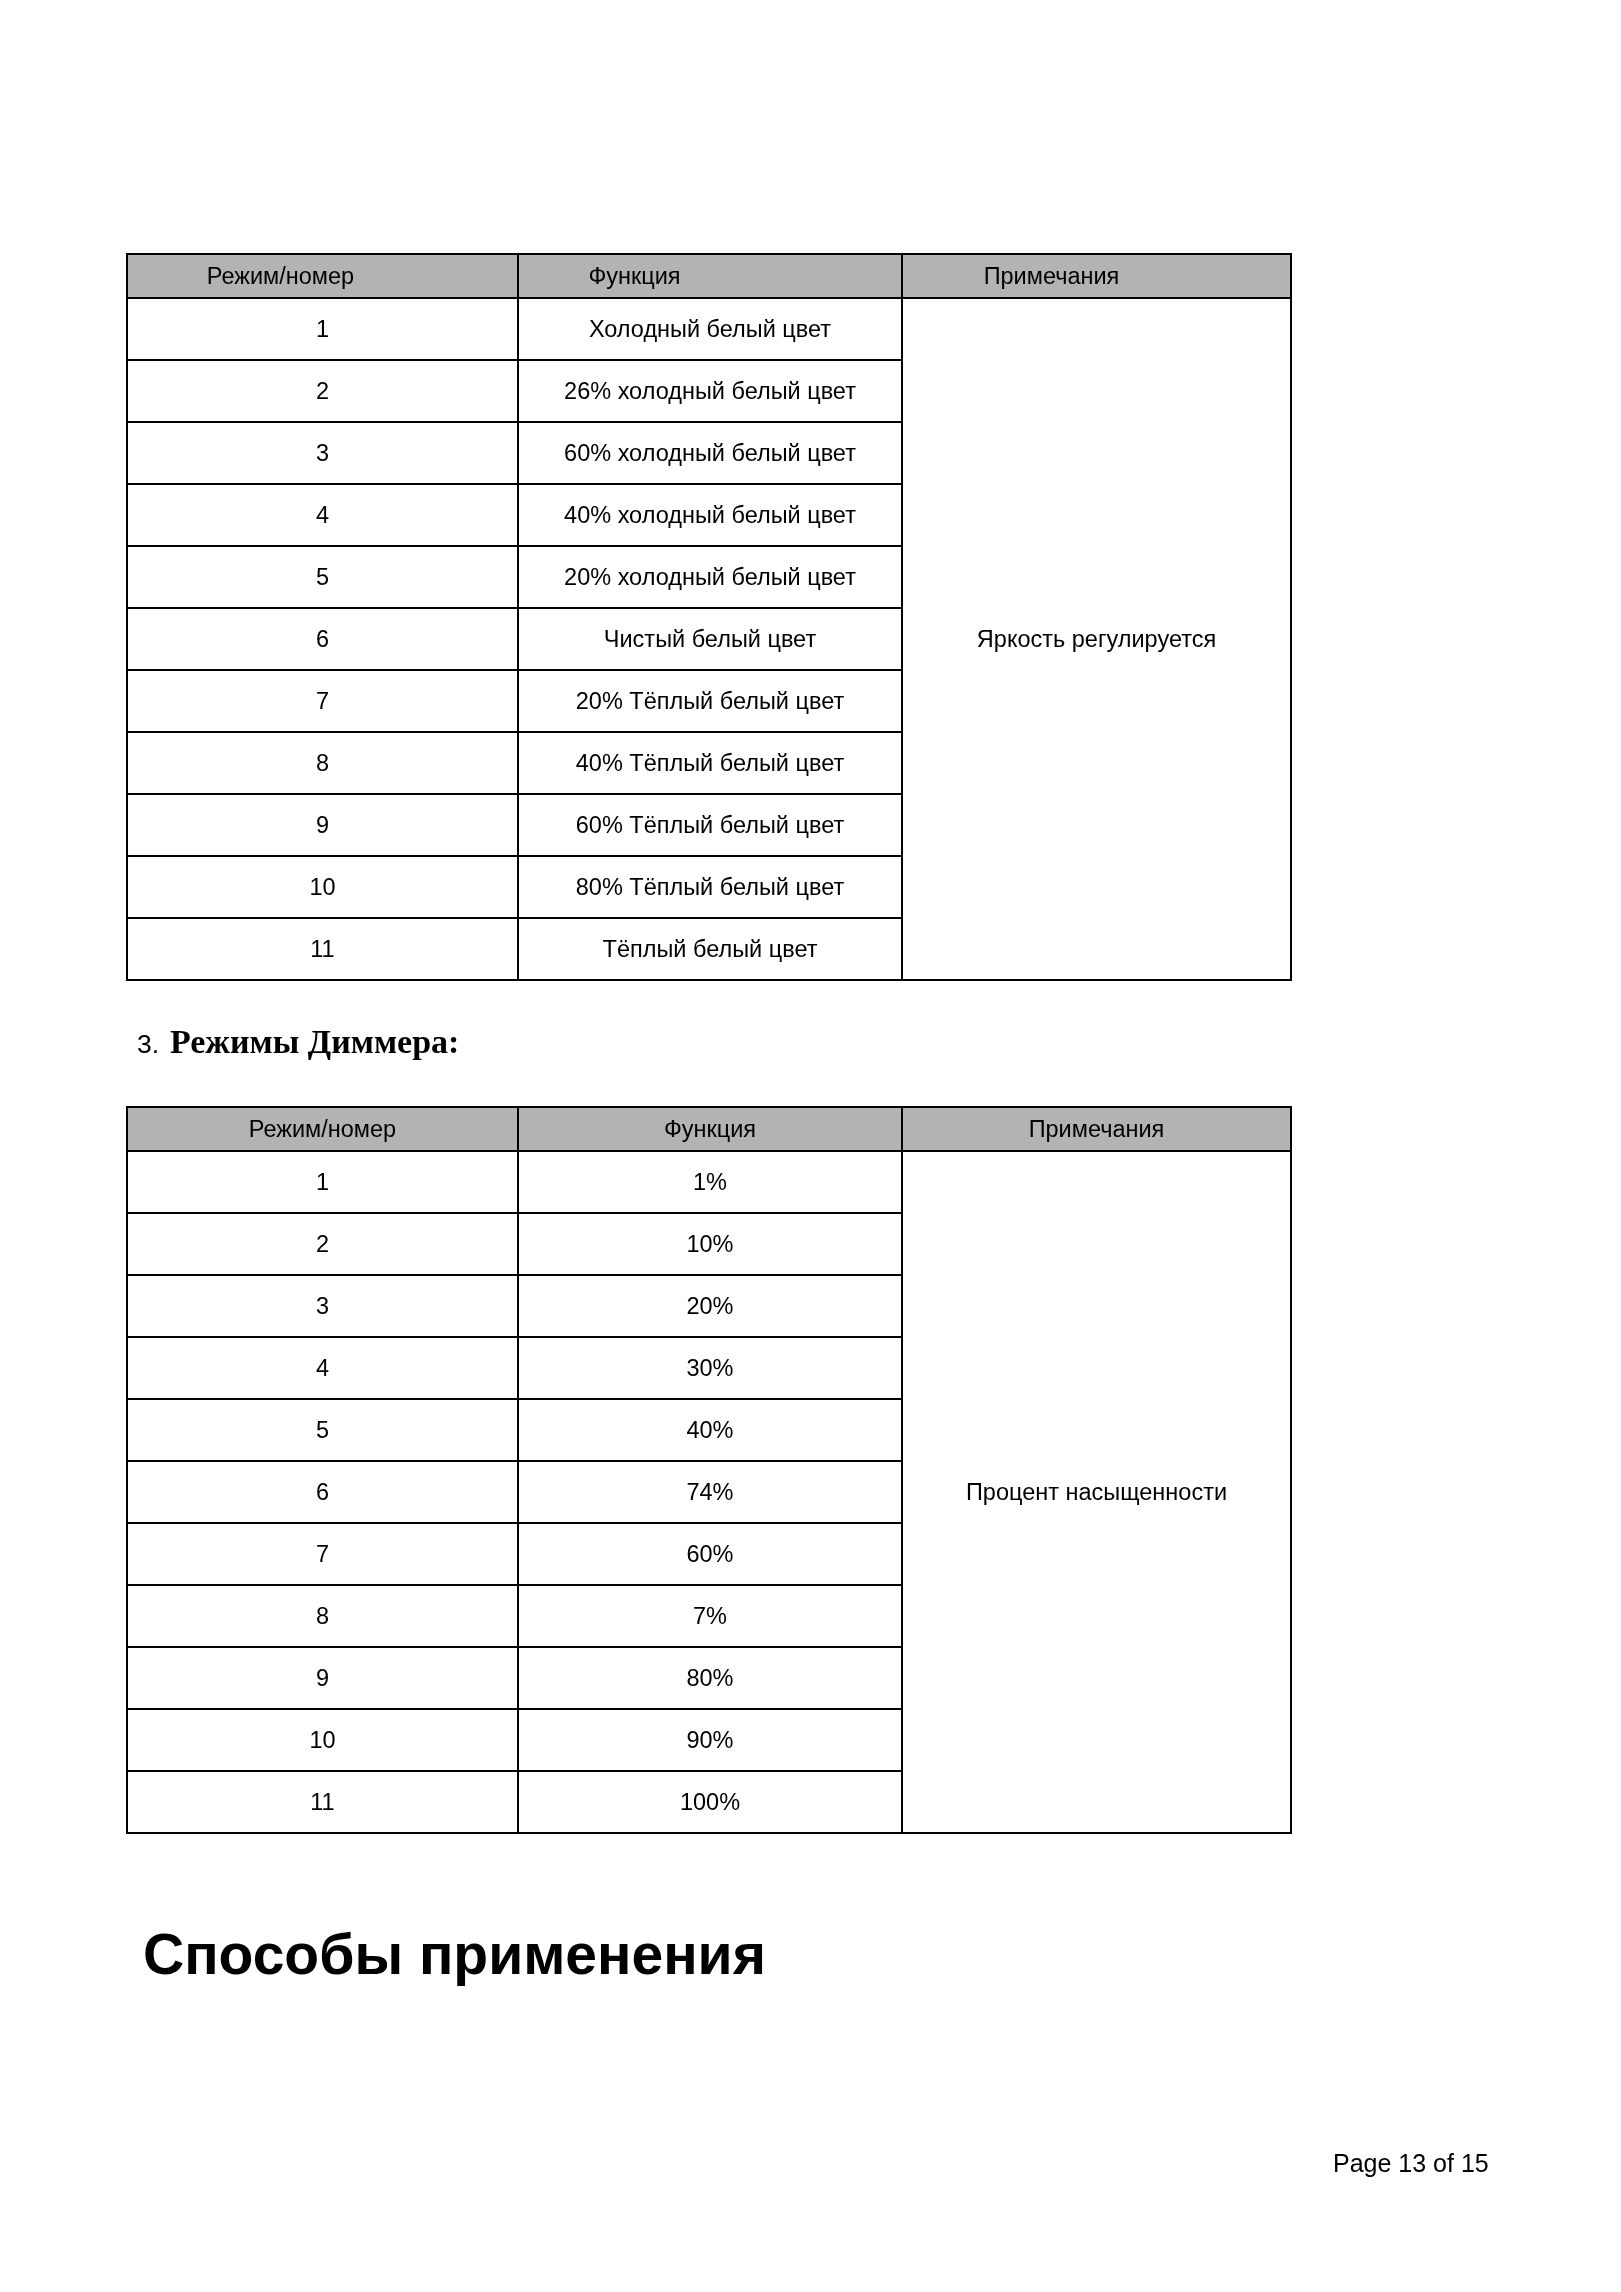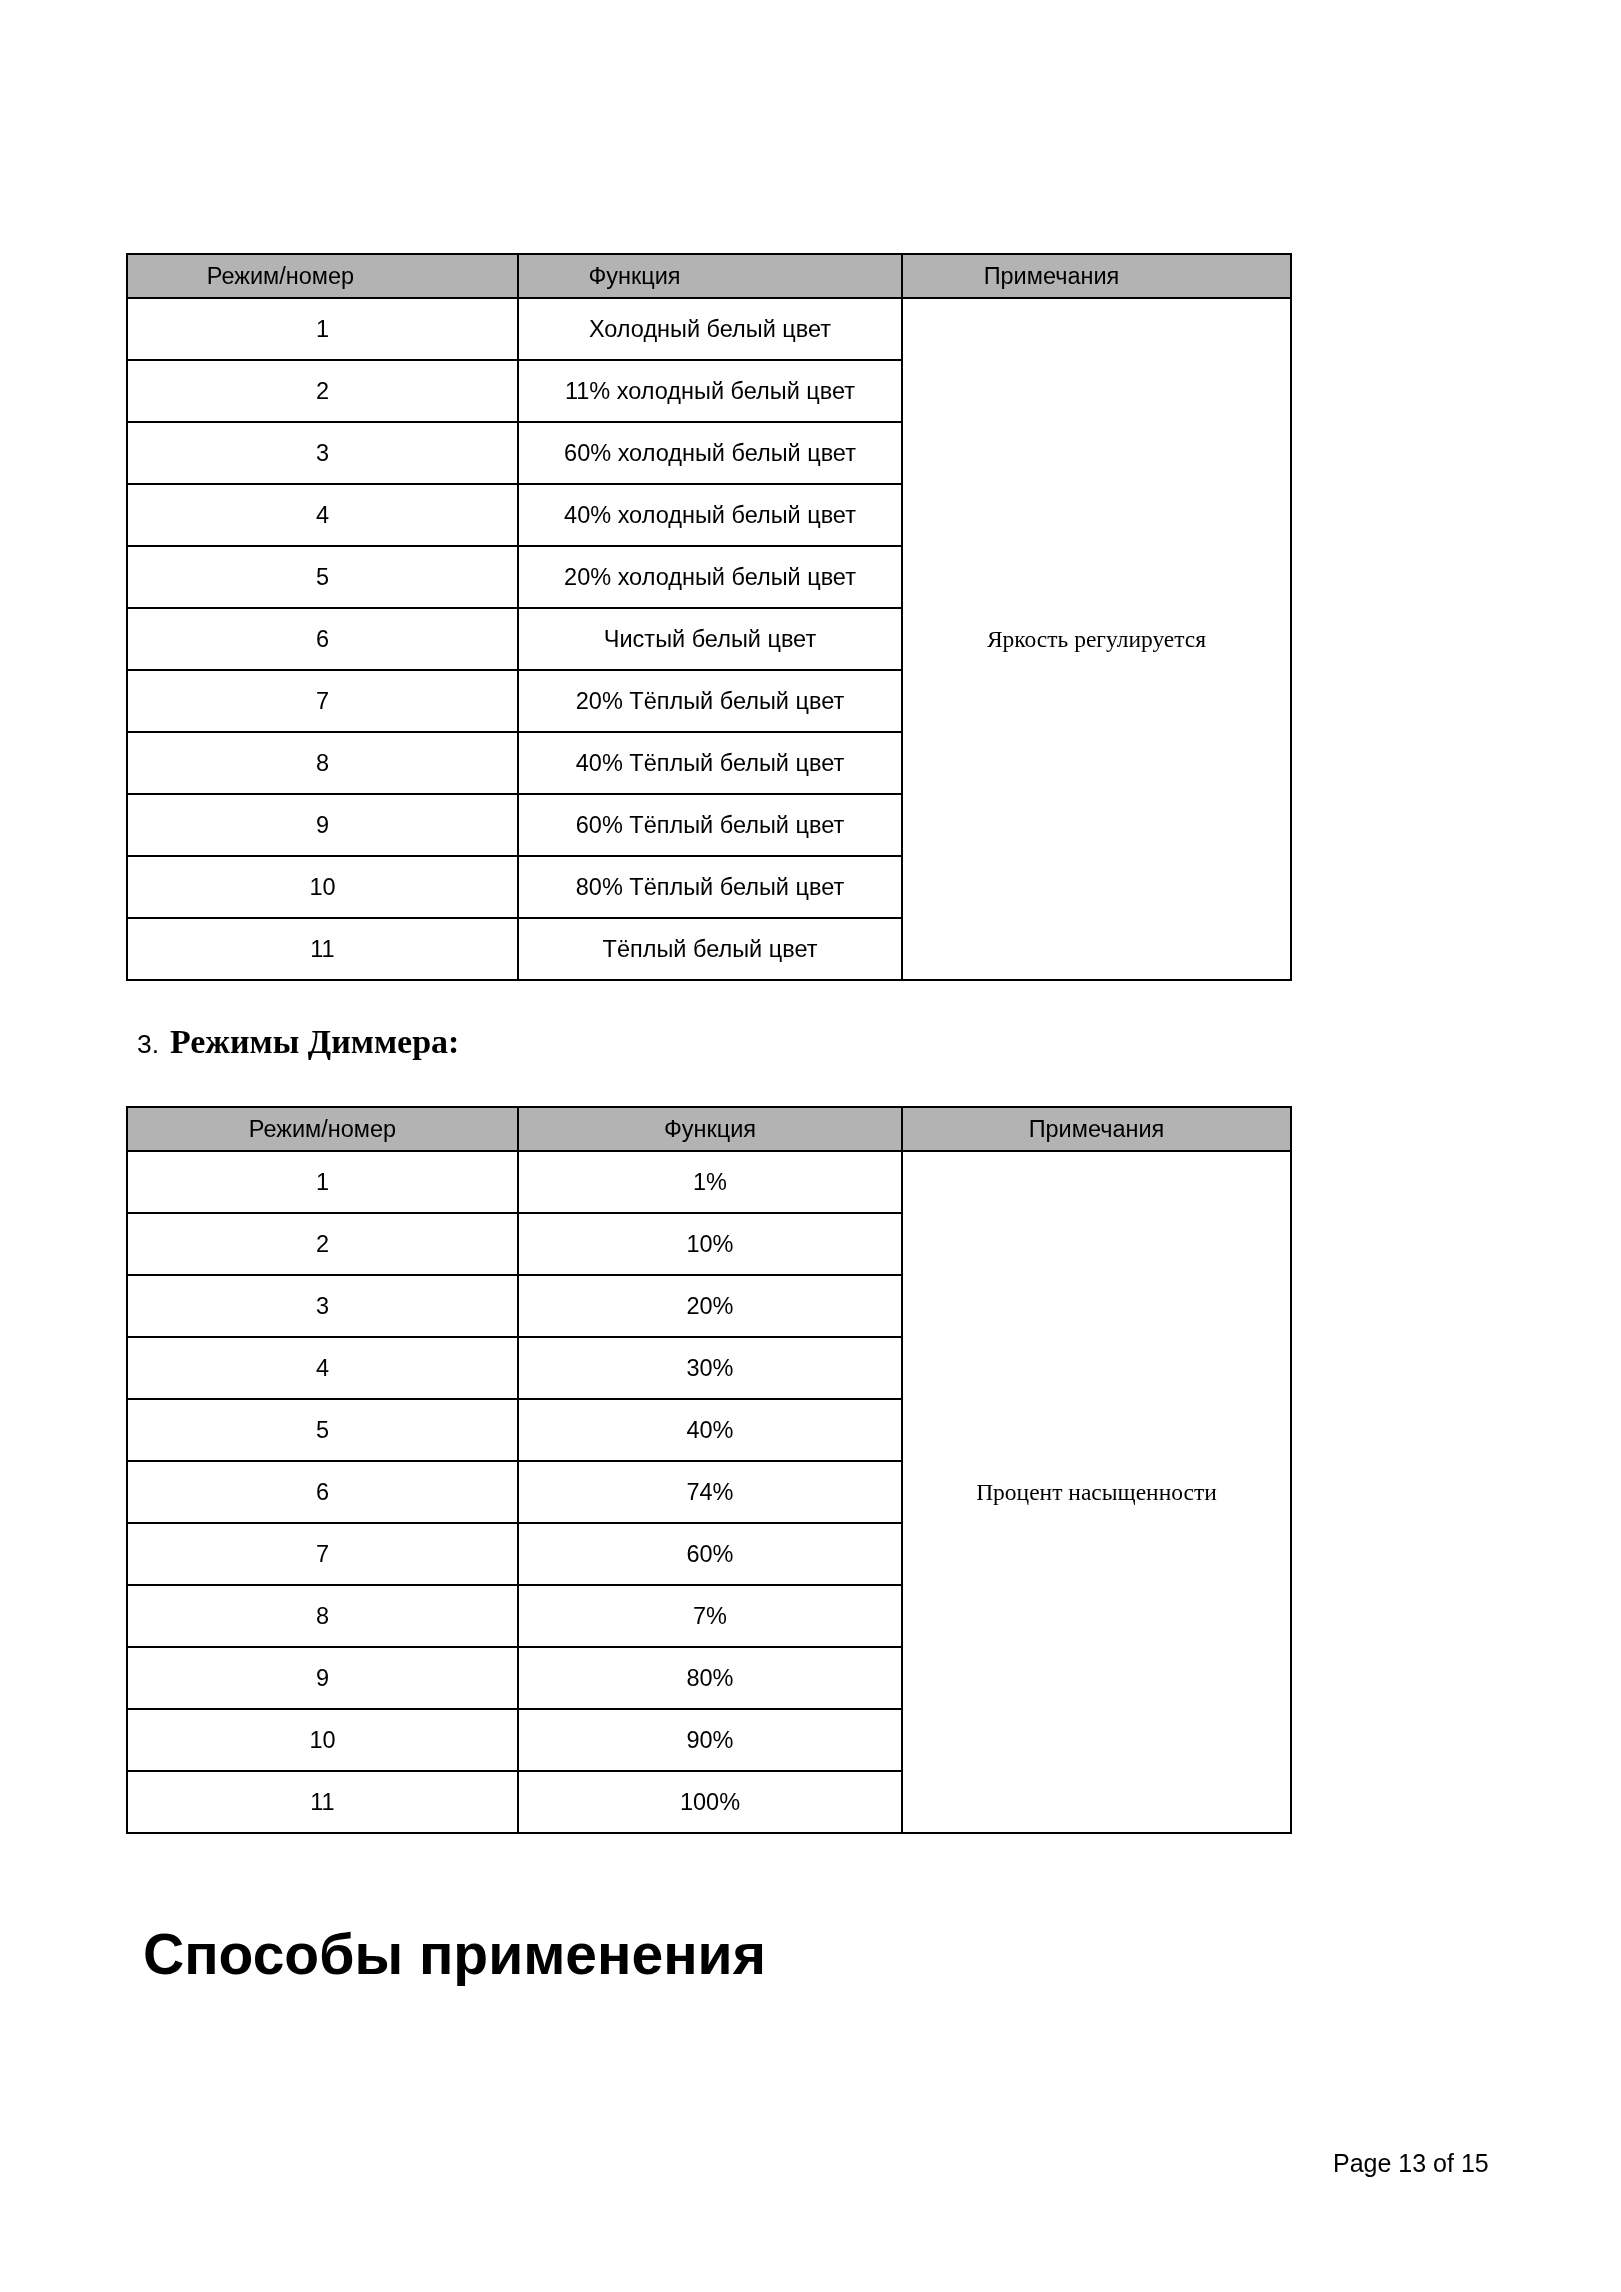--- a/index.html
+++ b/index.html
@@ -38,21 +38,21 @@
     border-bottom-width: 2.9px;
   }
   table.modes thead tr { height: 44px; }
   table.modes tbody tr { height: 62px; }
 
   
   #table-color-modes th:nth-child(1) { padding-right: 84px; }
   #table-color-modes th:nth-child(2) { padding-right: 151px; }
   #table-color-modes th:nth-child(3) { padding-right: 90px; }
 
-  .note-cell { background: #ffffff; font-family: Liberation Serif, serif; }
+  .note-cell { background: #ffffff; }
 
   .section-heading {
     position: absolute;
     left: 137px;
     top: 1023px;
     display: flex;
     align-items: baseline;
     gap: 10.8px;
     white-space: nowrap;
   }
@@ -102,21 +102,21 @@
       </tr>
     </thead>
     <tbody>
         <tr>
           <td>1</td>
           <td>Холодный белый цвет</td>
           <td rowspan="11" class="note-cell">Яркость регулируется</td>
         </tr>
         <tr>
           <td>2</td>
-          <td>11% холодный белый цвет</td>
+          <td>26% холодный белый цвет</td>
         </tr>
         <tr>
           <td>3</td>
           <td>60% холодный белый цвет</td>
         </tr>
         <tr>
           <td>4</td>
           <td>40% холодный белый цвет</td>
         </tr>
         <tr>

